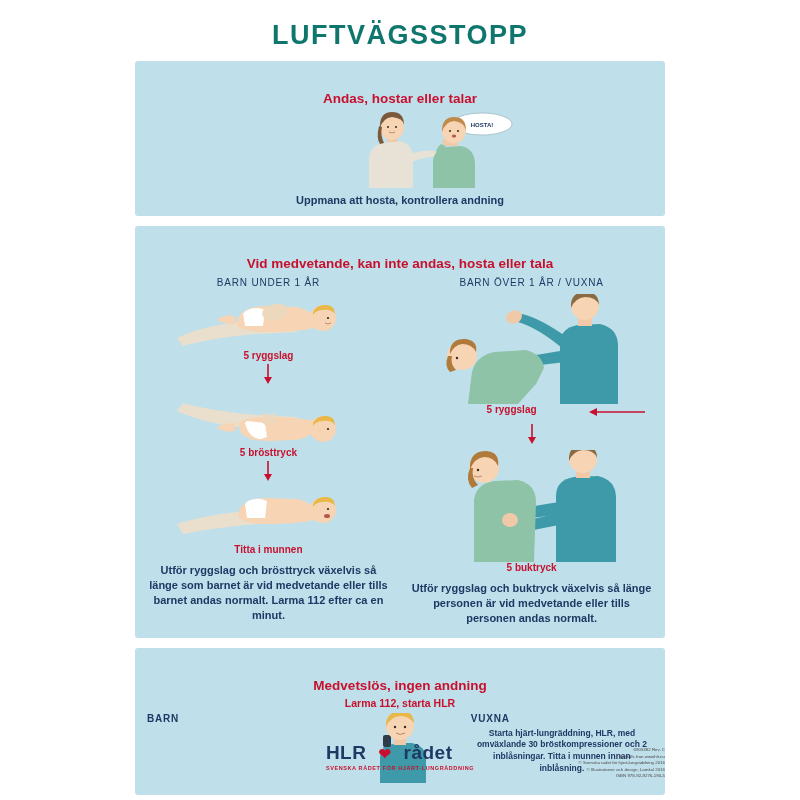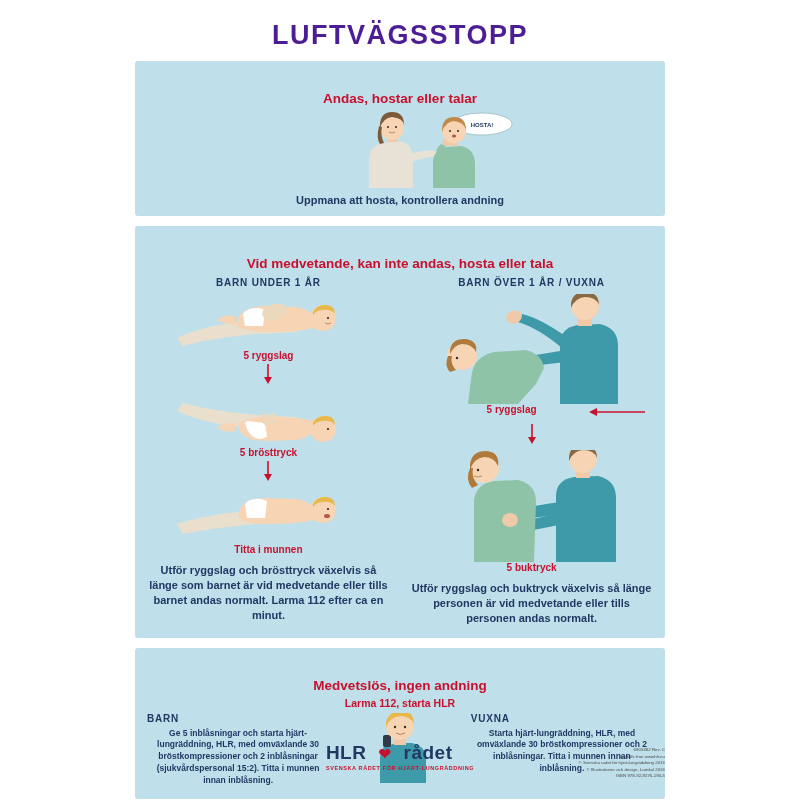--- a/index.html
+++ b/index.html
@@ -10,21 +10,21 @@
     overflow:hidden;
   }
   .poster{
     position:relative;
     width:800px;height:800px;
     background:#ffffff;
     box-sizing:border-box;
   }
   .title{
     text-align:center;
-    color:#4c1d95;
+    color:#0f766e;
     font-size:27px;
     font-weight:bold;
     letter-spacing:1.5px;
     padding-top:20px;
     padding-bottom:10px;
   }
   .panel{
     background:#bfe0ea;
     margin:0 135px 10px 135px;
     border-radius:3px;
@@ -64,21 +64,21 @@
     justify-content:space-between;
     margin-top:6px;
   }
   .col{
     width:48%;
     position:relative;
   }
   .col-head{
     text-align:center;
     color:#1f3864;
-    font-weight:bold;
+    font-weight:normal;
     font-size:10px;
     letter-spacing:.8px;
     margin-bottom:6px;
   }
   .step-label{
     color:#c8102e;
     font-weight:bold;
     font-size:10px;
     text-align:center;
   }
@@ -344,21 +344,20 @@
     <svg width="100%" height="0" style="overflow:visible;display:block;"></svg>
   </div>
 
   <div class="panel" style="padding-bottom:12px;">
     <div class="panel-title">Medvetslös, ingen andning</div>
     <div class="panel-sub">Larma 112, starta HLR</div>
 
     <div class="p3cols">
       <div class="p3col">
         <div class="p3head">BARN</div>
-        <div class="p3body">Ge 5 inblåsningar och starta hjärt-lungräddning, HLR, med omväxlande 30 bröstkompressioner och 2 inblåsningar (sjukvårdspersonal 15:2). Titta i munnen innan inblåsning.</div>
       </div>
 
       <div class="p3mid">
         <svg class="art" width="100" height="70" viewBox="0 0 100 70" style="margin:0 auto;">
           <path d="M30 70 L30 44 Q32 32 48 30 L62 30 Q76 33 76 46 L76 70 Z" fill="#3e9aa8"></path>
 
           <path d="M36 44 Q30 36 36 30 L42 32 Q38 38 42 44 Z" fill="#3e9aa8"></path>
           <rect x="33" y="22" width="8" height="12" rx="2" fill="#2f3b46"></rect>
           <rect x="44" y="20" width="12" height="12" fill="#f0c9a8"></rect>
           <ellipse cx="50" cy="13" rx="14" ry="14" fill="#f6d4b4"></ellipse>

